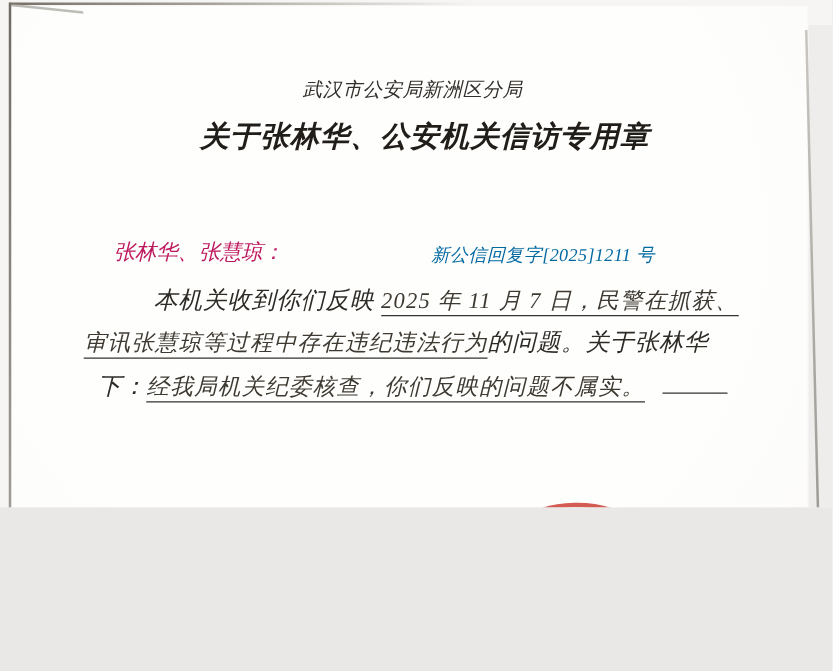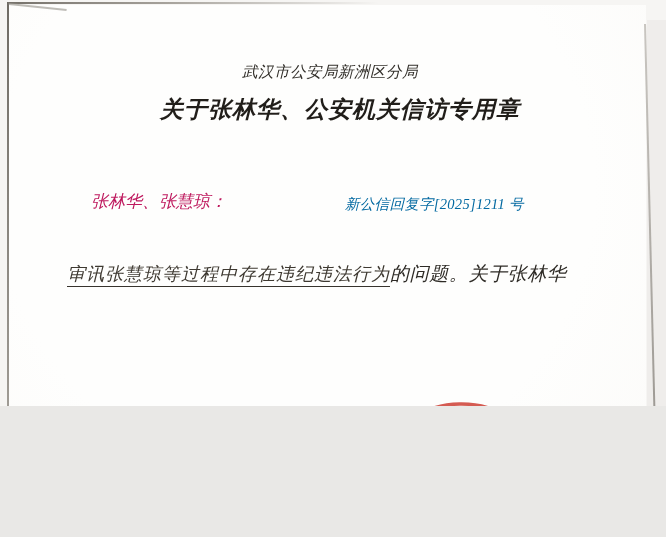--- a/index.html
+++ b/index.html
@@ -86,22 +86,28 @@
   <div class="edge corner-fold"></div>
   <div class="outer-right"></div>
   <div class="edge edge-right"></div>
   <div class="shadow-bottom"></div>
 
   <div class="dept">武汉市公安局新洲区分局</div>
   <div class="title">关于张林华、公安机关信访专用章</div>
   <div class="docno">新公信回复字[2025]1211 号</div>
   <div class="salutation">张林华、张慧琼：</div>
 
+  <div class="body-line line1">
+    <span class="printed">本机关收到你们反映 </span><span class="fill">2025 年 11 月 7 日，民警在抓获、</span>
+  </div>
   <div class="body-line line2">
     <span class="fill">审讯张慧琼等过程中存在违纪违法行为</span><span class="printed">的问题。关于张林华</span>
+  </div>
+  <div class="body-line line3">
+    <span class="printed">下：</span><span class="fill">经我局机关纪委核查，你们反映的问题不属实。</span><span class="blank"></span>
   </div>
 
   <div class="signature">（公安机关信访专用章）</div>
   <div class="date">2025 年 12 月 20 日</div>
 
   <svg class="seal" viewBox="0 0 139 101" aria-hidden="true">
     <defs>
       <path id="seal-arc-path" d="M 14 60 A 55.5 38 0 0 1 125 60" fill="none"></path>
     </defs>
     <ellipse cx="69.5" cy="49.5" rx="66" ry="46.5" fill="none" stroke-width="3.5" stroke="#d0443a"></ellipse>

